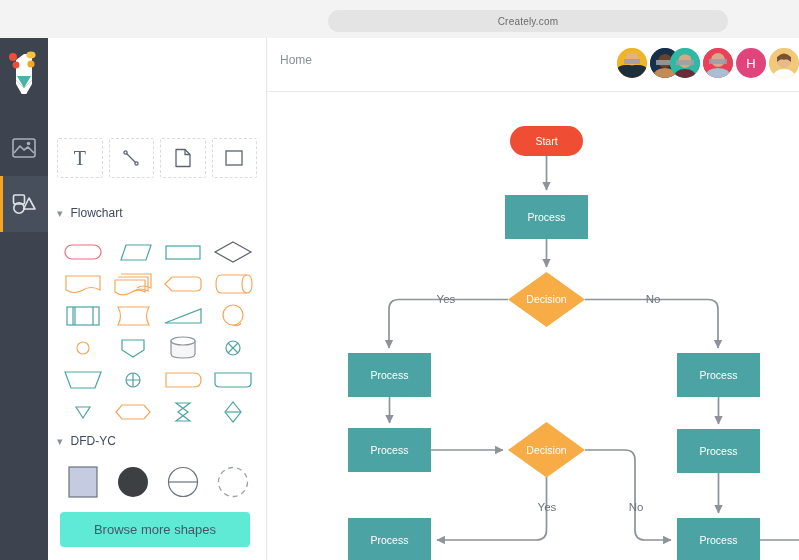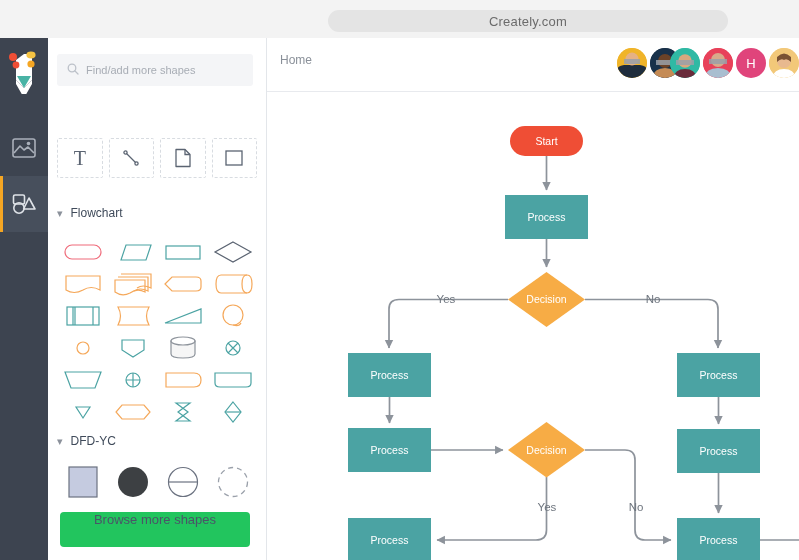--- a/index.html
+++ b/index.html
@@ -13,21 +13,21 @@
 
   
   .browser-bar {
     position: absolute; left: 0; top: 0; width: 799px; height: 38px;
     background: #f3f3f3;
   }
   .url-pill {
     position: absolute; left: 328px; top: 10px; width: 400px; height: 22px;
     background: #e4e4e4; border-radius: 11px;
     display: flex; align-items: center; justify-content: center;
-    font-size: 13px; color: #6b6b6b; letter-spacing: .2px;
+    font-size: 10px; color: #6b6b6b; letter-spacing: .2px;
   }
 
   
   .rail {
     position: absolute; left: 0; top: 38px; width: 48px; height: 522px;
     background: #3d4450;
   }
   .rail-logo {
     position: absolute; left: 0; top: 8px; width: 48px; height: 58px;
   }
@@ -83,22 +83,22 @@
     display: flex; align-items: center; justify-content: center;
   }
   .dfd-grid {
     position: absolute; left: 10px; display: grid;
     grid-template-columns: repeat(4, 50px);
   }
   .dfd-cell { width: 50px; height: 44px; display: flex; align-items: center; justify-content: center; }
 
   .browse-btn {
     position: absolute; left: 12px; top: 474px; width: 190px; height: 35px;
-    background: #22c55e; border-radius: 4px;
-    display: flex; justify-content: center;
+    background: #5eead4; border-radius: 4px;
+    display: flex; align-items: center; justify-content: center;
     font-size: 13px; color: #4a5568;
   }
 
   
   .doc-header {
     position: absolute; left: 267px; top: 38px; width: 532px; height: 54px;
     background: #ffffff; border-bottom: 1px solid #e8eaee;
   }
   .doc-title {
     position: absolute; left: 13px; top: 9px;
@@ -175,29 +175,20 @@
           <rect x="2.5" y="2" width="11" height="9" rx="1.5"></rect>
           <circle cx="8" cy="15" r="5.2"></circle>
           <path d="M18 5 L24 16 L12.6 16 Z" stroke-linejoin="round"></path>
         </svg>
       </span>
     </div>
   </div>
 
   <div class="panel">
 
-    <div class="search-box">
-      <span>
-        <svg width="12" height="12" viewBox="0 0 12 12" fill="none" stroke="#bcc1c9" stroke-width="1.3">
-          <circle cx="5" cy="5" r="3.8"></circle>
-            <path d="M8 8 L11 11" stroke-linecap="round"></path>
-        </svg>
-      </span>
-      <span class="ph">Find/add more shapes</span>
-    </div>
 
     <div class="quick-row">
       <div class="quick-cell">
         <span class="tglyph">T</span>
       </div>
       <div class="quick-cell">
         <svg width="20" height="20" viewBox="0 0 20 20" fill="none" stroke="#5b6472" stroke-width="1.3">
           <path d="M4.5 4.5 L15.5 15.5"></path>
             <circle cx="4.5" cy="4.5" r="1.6" fill="#fff"></circle>
             <circle cx="15.5" cy="15.5" r="1.6" fill="#fff"></circle>

